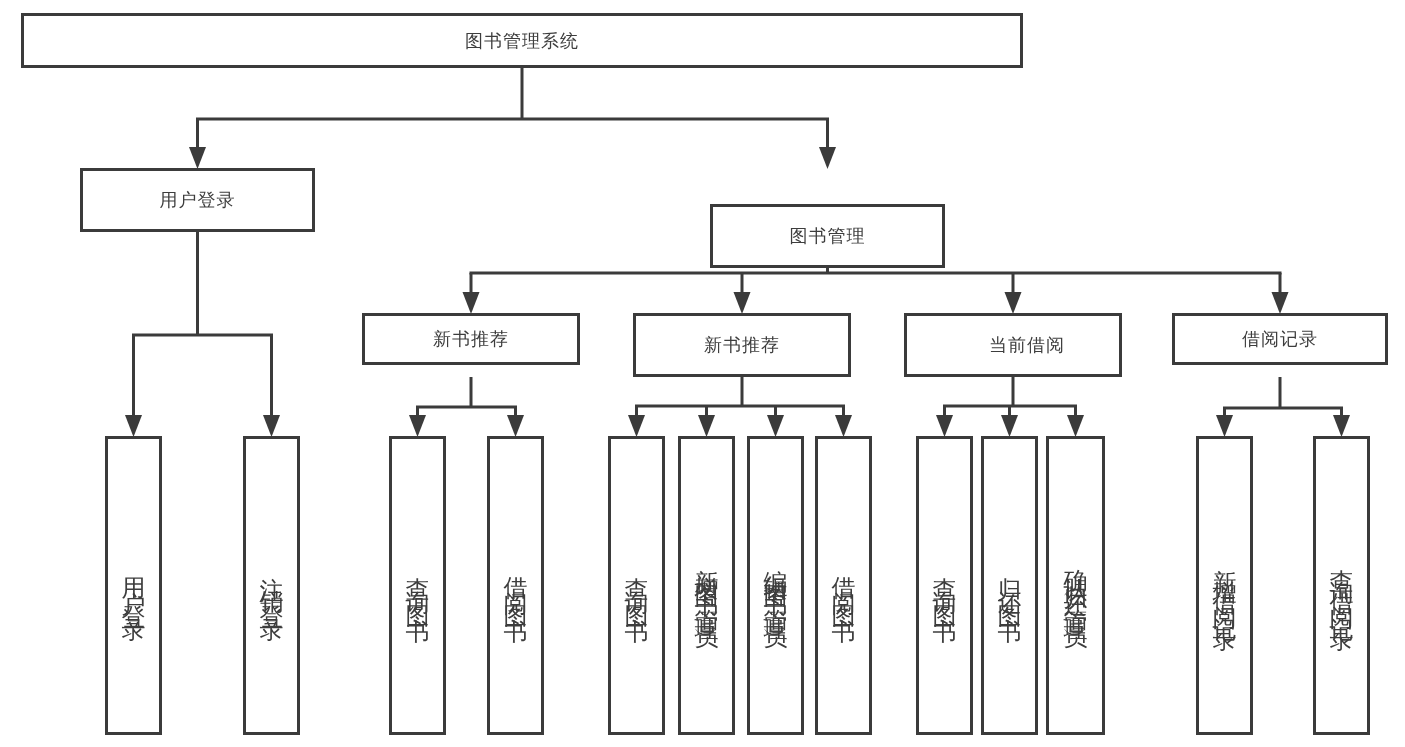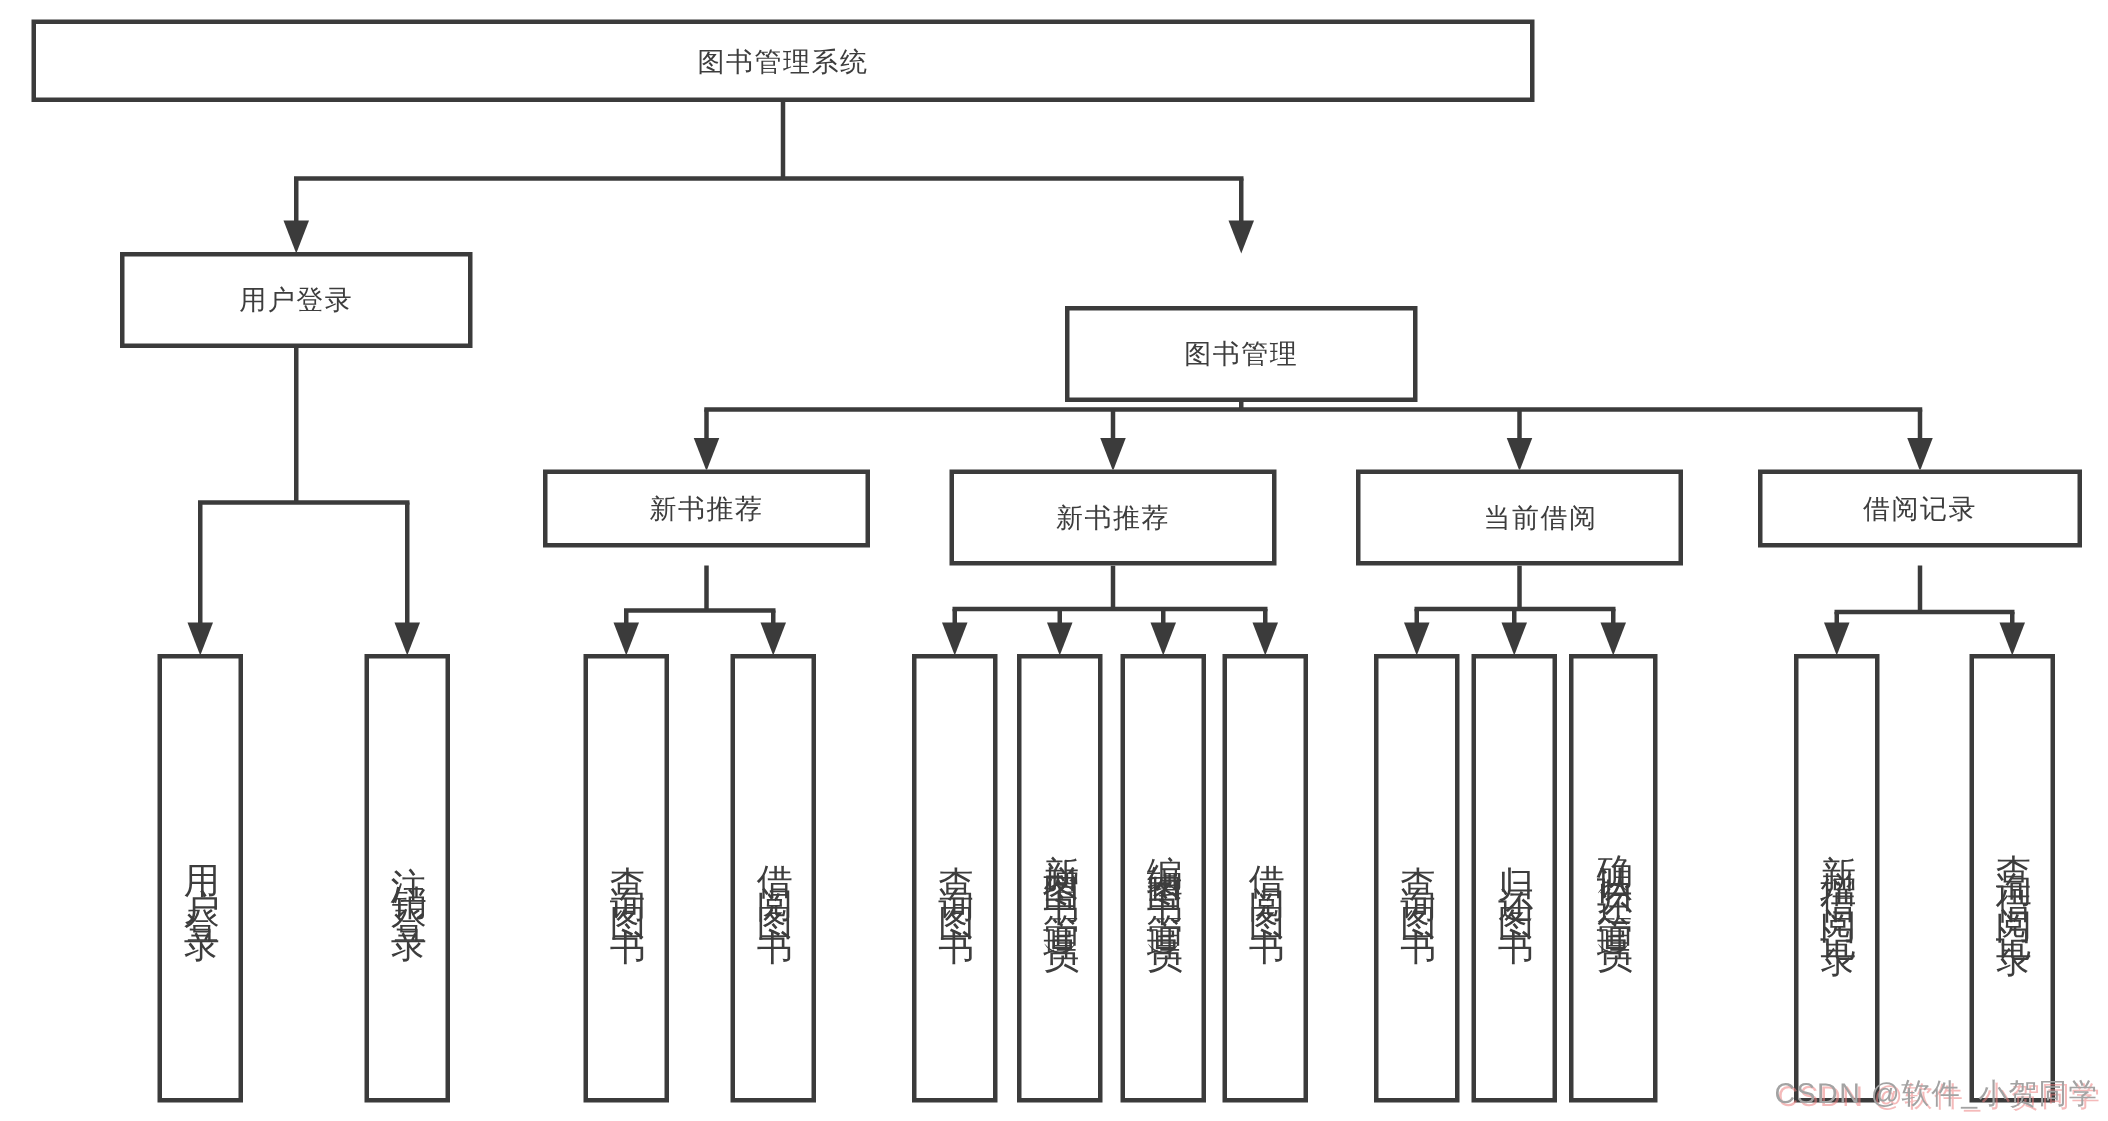--- a/index.html
+++ b/index.html
@@ -156,14 +156,13 @@
       <div class="node v" style="left: 1046px; top: 436px; width: 59px; height: 299px;">
         <span class="lbl" style="letter-spacing: 8px;">确认归还（管理员）</span>
       </div>
       <div class="node v" style="left: 1196px; top: 436px; width: 57px; height: 299px;">
         <span class="lbl" style="letter-spacing: 12px;">新增借阅记录</span>
       </div>
       <div class="node v" style="left: 1313px; top: 436px; width: 57px; height: 299px;">
         <span class="lbl" style="letter-spacing: 12px;">查询借阅记录</span>
       </div>
     </div>
-  <div id="watermark" style="color: rgb(163, 163, 163);">CSDN @软件_小贺同学</div>
 </div>
 
 </body></html>

